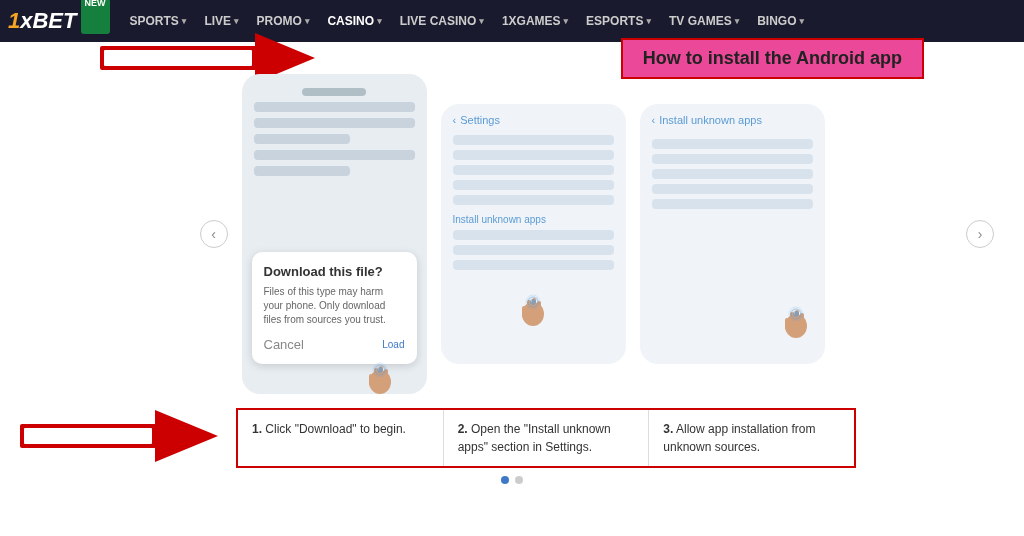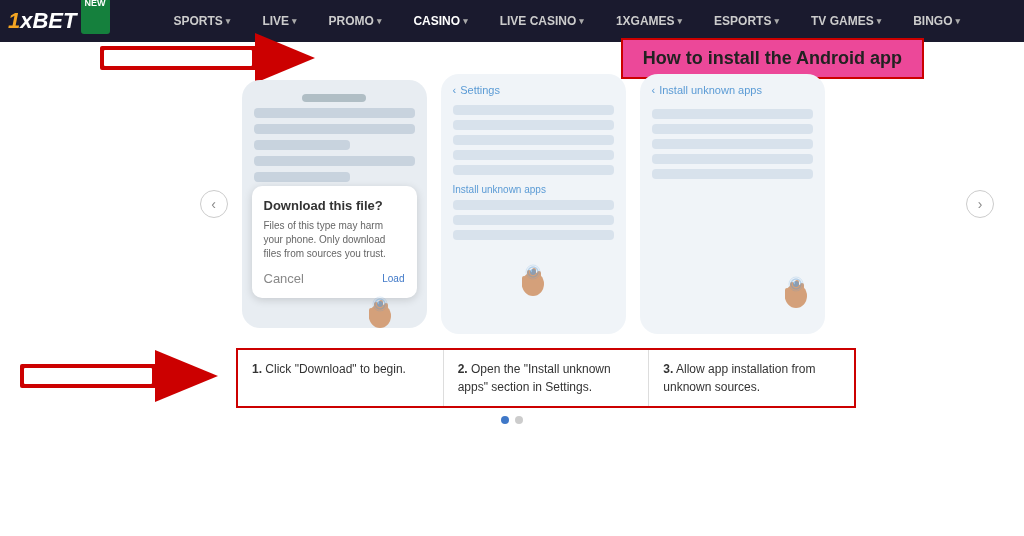--- a/index.html
+++ b/index.html
@@ -36,22 +36,21 @@
       font-size: 9px;
       font-weight: bold;
       padding: 0 4px;
       border-radius: 3px;
       margin-left: 4px;
       margin-top: -10px;
     }
     .nav-items {
       display: flex;
       list-style: none;
-      gap: 16px;
-      margin-left: 44px;
+      gap: 2px;
     }
     .nav-items li a {
       color: #ccc;
       text-decoration: none;
       font-size: 12px;
       font-weight: bold;
       padding: 4px 8px;
       display: flex;
       align-items: center;
       gap: 3px;
@@ -107,21 +106,21 @@
       font-size: 14px;
       color: #888;
       display: flex;
       align-items: center;
       justify-content: center;
     }
     .phone-card {
       background: #e8edf2;
       border-radius: 18px;
       width: 185px;
-      height: 248px;
+      height: 320px;
       padding: 14px 12px;
       display: flex;
       flex-direction: column;
       gap: 6px;
       position: relative;
     }
     .phone-bar {
       background: #c8d3de;
       border-radius: 4px;
       height: 10px;

